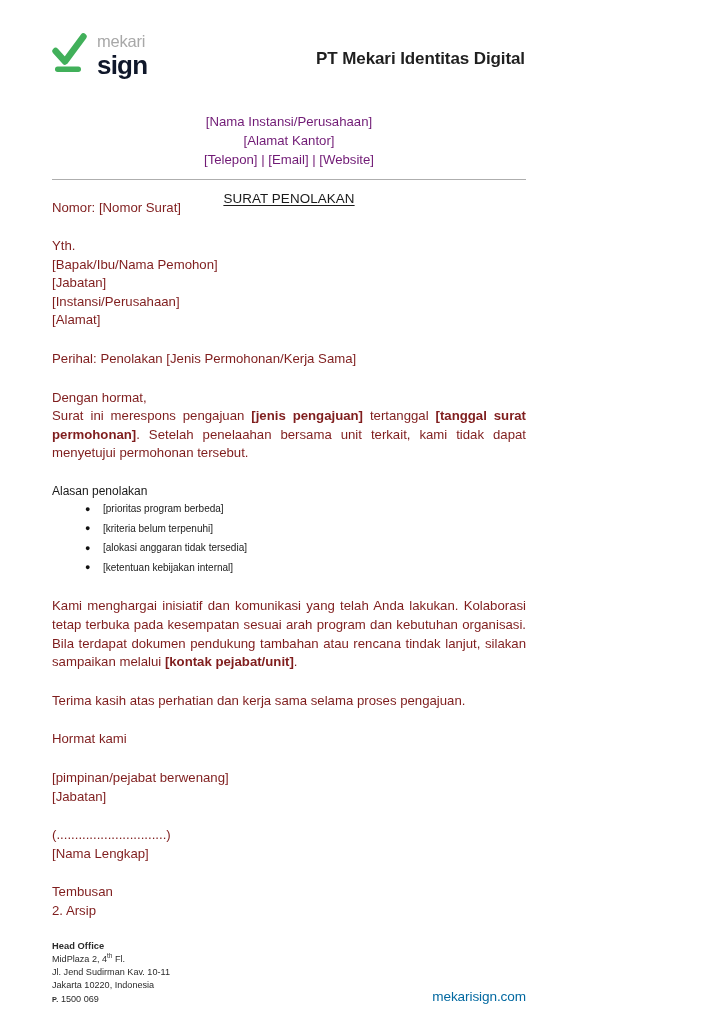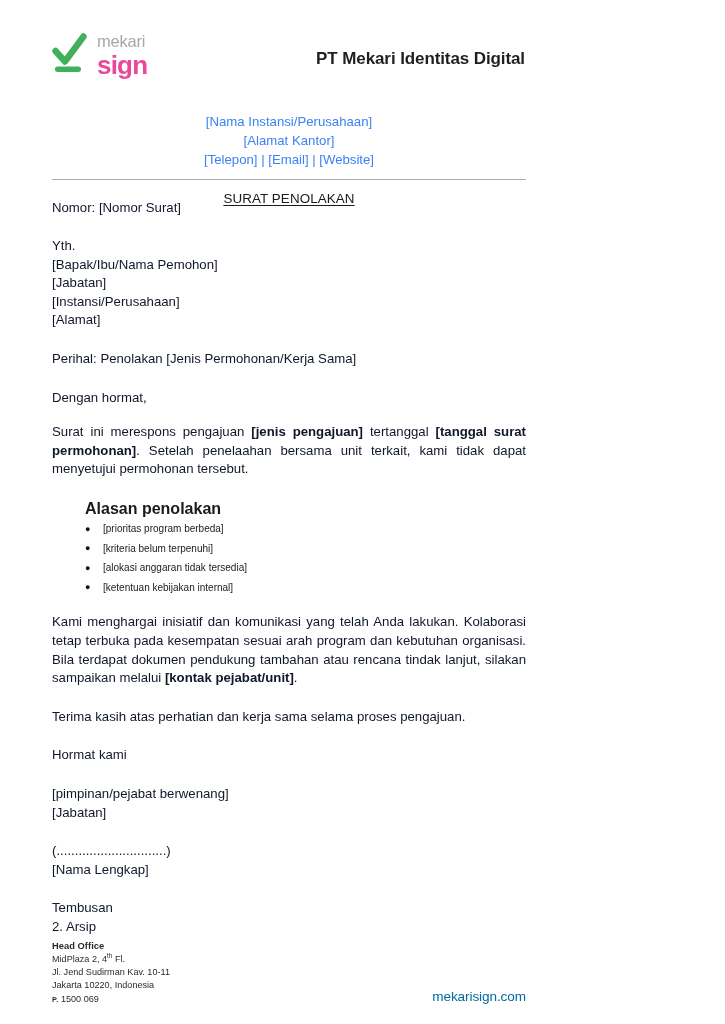--- a/index.html
+++ b/index.html
@@ -49,40 +49,40 @@
   }
   .logo-word-top {
     font-size: 16.5px;
     color: #a8a8a8;
     letter-spacing: -0.2px;
     font-weight: 400;
     margin-bottom: 2px;
   }
   .logo-word-bottom {
     font-size: 26px;
-    color: #ec4899;
+    color: #0f172a;
     font-weight: 700;
     letter-spacing: -0.8px;
   }
   .company-name {
     font-size: 17px;
     font-weight: 700;
     color: #1f1f1f;
     letter-spacing: -0.1px;
     padding-right: 1px;
     padding-top: 8px;
   }
 
   
   .letterhead {
     text-align: center;
     margin-top: 34px;
     font-size: 13.2px;
     line-height: 19px;
-    color: #3b82f6;
+    color: #701a75;
   }
   .rule {
     border: 0;
     border-top: 1.3px solid #aeaeae;
     margin: 10px 0 0 0;
   }
 
   .doc-title {
     text-align: center;
     font-size: 13.4px;
@@ -90,43 +90,41 @@
     text-decoration: underline;
     text-underline-offset: 2px;
     margin-top: 11px;
     letter-spacing: 0.1px;
   }
 
   
   .body-text {
     font-size: 13.2px;
     line-height: 18.6px;
-    color: #0f172a;
+    color: #7f1d1d;
   }
   .nomor {
     margin-top: -7px;
   }
   .blk {
     margin-top: 20px;
   }
   .blk-tight {
     margin-top: 0;
   }
   .para-justified {
     text-align: justify;
     text-justify: inter-word;
-    margin-top: 16px;
   }
   .line { display: block; }
 
   .section-head {
-    font-weight: 700;
+    font-weight: 400;
     margin-top: 21px;
-    font-size: 16px;
-    margin-left: 33px;
+    font-size: 12px;
   }
 
   ul.reasons {
     margin: 1px 0 0 0;
     padding-left: 33px;
     list-style: none;
   }
   ul.reasons li {
     position: relative;
     font-size: 10px;

